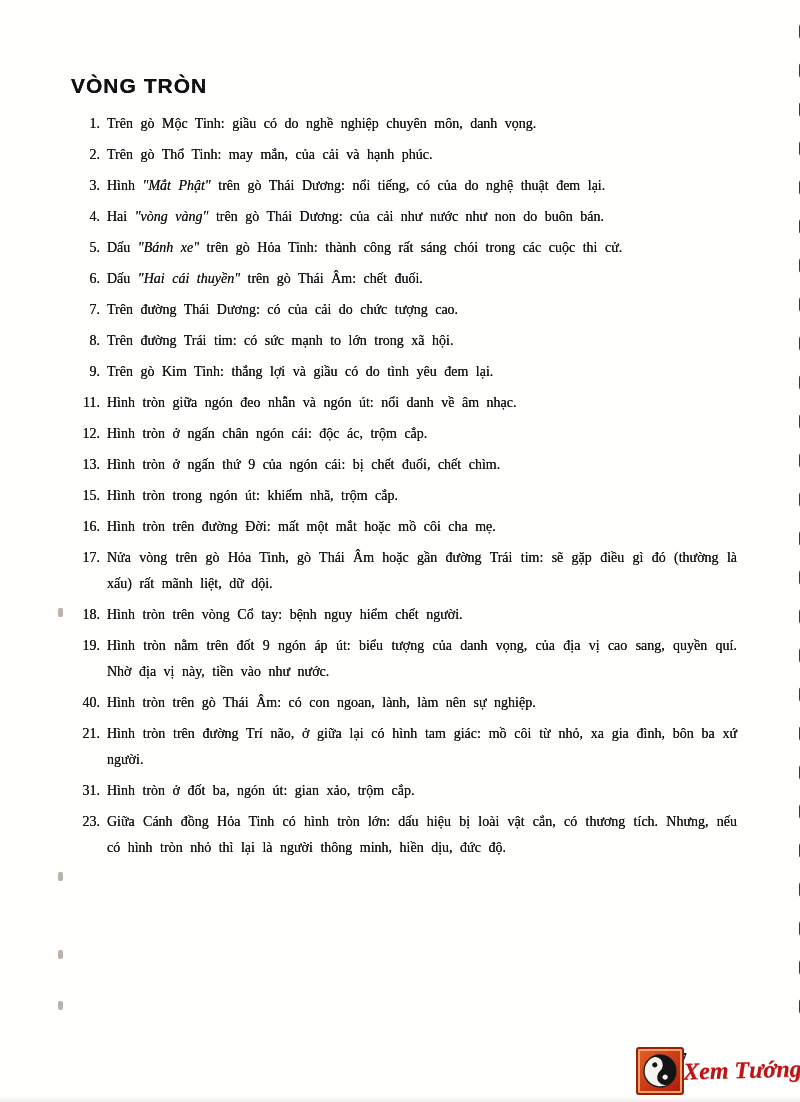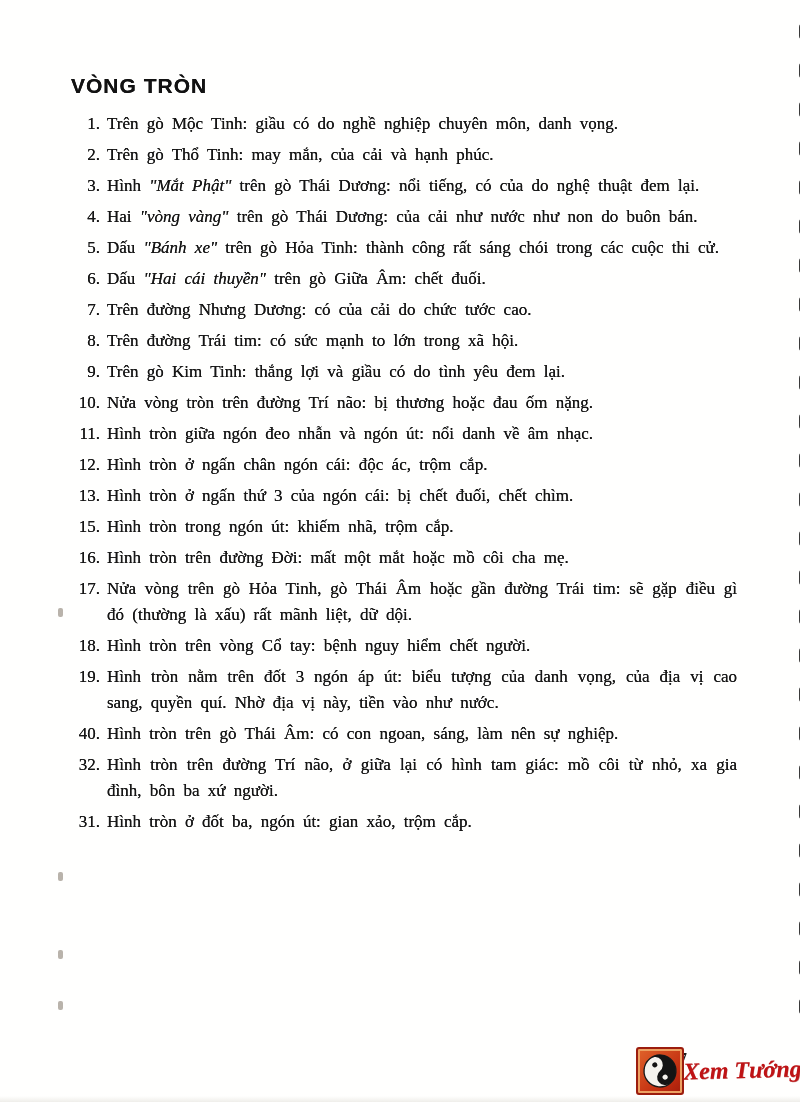--- a/index.html
+++ b/index.html
@@ -5,21 +5,21 @@
   html,body{margin:0;padding:0;}
   body{width:800px;height:1102px;background:#fdfdfc;overflow:hidden;
        font-family:"Liberation Serif", serif;}
   .page{position:relative;width:800px;height:1102px;background:#fffffe;color:#161616;padding-left:11px;}
   .title{position:absolute;left:71px;top:74px;margin:0;
          font-family:"Liberation Sans", sans-serif;
          font-size:21px;font-weight:700;letter-spacing:1px;color:#121212;
          text-shadow:0 0 .4px #121212;}
   .list{position:absolute;left:70px;top:111px;width:667px;}
   .item{position:relative;padding-left:37px;text-indent:-37px;
-        font-size:17px;line-height:26px;margin:0 0 5px 0;
+        font-size:14px;line-height:26px;margin:0 0 5px 0;
         text-align:justify;word-spacing:4px;
         text-shadow:0 0 .35px #1a1a1a;}
   .item .num{display:inline-block;width:30px;margin-right:7px;
              text-align:right;text-indent:0;}
   .item .it{font-style:italic;}
   
   .mark{position:absolute;right:0;width:12px;height:15px;background:#2b2b2b;
         border-radius:3px 0 0 3px;opacity:.93;}
   .speck{position:absolute;width:5px;height:9px;background:#b9b3ab;border-radius:2px;}
   
@@ -45,36 +45,36 @@
 <div class="page">
 
   <h1 class="title">VÒNG TRÒN</h1>
 
   <div class="list">
       <div class="item"><span class="num">1.</span><span>Trên gò Mộc Tinh: giầu có do nghề nghiệp chuyên môn, danh vọng.</span></div>
       <div class="item"><span class="num">2.</span><span>Trên gò Thổ Tinh: may mắn, của cải và hạnh phúc.</span></div>
       <div class="item"><span class="num">3.</span><span>Hình </span><span class="it">"Mắt Phật"</span><span> trên gò Thái Dương: nổi tiếng, có của do nghệ thuật đem lại.</span></div>
       <div class="item"><span class="num">4.</span><span>Hai </span><span class="it">"vòng vàng"</span><span> trên gò Thái Dương: của cải như nước như non do buôn bán.</span></div>
       <div class="item"><span class="num">5.</span><span>Dấu </span><span class="it">"Bánh xe"</span><span> trên gò Hỏa Tinh: thành công rất sáng chói trong các cuộc thi cử.</span></div>
-      <div class="item"><span class="num">6.</span><span>Dấu </span><span class="it">"Hai cái thuyền"</span><span> trên gò Giữa Âm: chết đuối.</span></div>
-      <div class="item"><span class="num">7.</span><span>Trên đường Nhưng Dương: có của cải do chức tước cao.</span></div>
+      <div class="item"><span class="num">6.</span><span>Dấu </span><span class="it">"Hai cái thuyền"</span><span> trên gò Thái Âm: chết đuối.</span></div>
+      <div class="item"><span class="num">7.</span><span>Trên đường Thái Dương: có của cải do chức tượng cao.</span></div>
       <div class="item"><span class="num">8.</span><span>Trên đường Trái tim: có sức mạnh to lớn trong xã hội.</span></div>
       <div class="item"><span class="num">9.</span><span>Trên gò Kim Tinh: thắng lợi và giầu có do tình yêu đem lại.</span></div>
-      <div class="item"><span class="num">10.</span><span>Nửa vòng tròn trên đường Trí não: bị thương hoặc đau ốm nặng.</span></div>
       <div class="item"><span class="num">11.</span><span>Hình tròn giữa ngón đeo nhẫn và ngón út: nổi danh về âm nhạc.</span></div>
       <div class="item"><span class="num">12.</span><span>Hình tròn ở ngấn chân ngón cái: độc ác, trộm cắp.</span></div>
-      <div class="item"><span class="num">13.</span><span>Hình tròn ở ngấn thứ 3 của ngón cái: bị chết đuối, chết chìm.</span></div>
+      <div class="item"><span class="num">13.</span><span>Hình tròn ở ngấn thứ 9 của ngón cái: bị chết đuối, chết chìm.</span></div>
       <div class="item"><span class="num">15.</span><span>Hình tròn trong ngón út: khiếm nhã, trộm cắp.</span></div>
       <div class="item"><span class="num">16.</span><span>Hình tròn trên đường Đời: mất một mắt hoặc mồ côi cha mẹ.</span></div>
       <div class="item"><span class="num">17.</span><span>Nửa vòng trên gò Hỏa Tinh, gò Thái Âm hoặc gần đường Trái tim: sẽ gặp điều gì đó (thường là xấu) rất mãnh liệt, dữ dội.</span></div>
       <div class="item"><span class="num">18.</span><span>Hình tròn trên vòng Cổ tay: bệnh nguy hiểm chết người.</span></div>
-      <div class="item"><span class="num">19.</span><span>Hình tròn nằm trên đốt 3 ngón áp út: biểu tượng của danh vọng, của địa vị cao sang, quyền quí. Nhờ địa vị này, tiền vào như nước.</span></div>
-      <div class="item"><span class="num">40.</span><span>Hình tròn trên gò Thái Âm: có con ngoan, sáng, làm nên sự nghiệp.</span></div>
-      <div class="item"><span class="num">32.</span><span>Hình tròn trên đường Trí não, ở giữa lại có hình tam giác: mồ côi từ nhỏ, xa gia đình, bôn ba xứ người.</span></div>
+      <div class="item"><span class="num">19.</span><span>Hình tròn nằm trên đốt 9 ngón áp út: biểu tượng của danh vọng, của địa vị cao sang, quyền quí. Nhờ địa vị này, tiền vào như nước.</span></div>
+      <div class="item"><span class="num">40.</span><span>Hình tròn trên gò Thái Âm: có con ngoan, lành, làm nên sự nghiệp.</span></div>
+      <div class="item"><span class="num">21.</span><span>Hình tròn trên đường Trí não, ở giữa lại có hình tam giác: mồ côi từ nhỏ, xa gia đình, bôn ba xứ người.</span></div>
       <div class="item"><span class="num">31.</span><span>Hình tròn ở đốt ba, ngón út: gian xảo, trộm cắp.</span></div>
+      <div class="item"><span class="num">23.</span><span>Giữa Cánh đồng Hỏa Tinh có hình tròn lớn: dấu hiệu bị loài vật cắn, có thương tích. Nhưng, nếu có hình tròn nhỏ thì lại là người thông minh, hiền dịu, đức độ.</span></div>
     </div>
 
   <div>
       <div class="mark" style="top: 24px; background: rgb(43, 43, 43);"></div>
       <div class="mark" style="top: 63px; background: rgb(43, 43, 43);"></div>
       <div class="mark" style="top: 102px; background: rgb(43, 43, 43);"></div>
       <div class="mark" style="top: 141px; background: rgb(43, 43, 43);"></div>
       <div class="mark" style="top: 180px; background: rgb(43, 43, 43);"></div>
       <div class="mark" style="top: 219px; background: rgb(43, 43, 43);"></div>
       <div class="mark" style="top: 258px; background: rgb(43, 43, 43);"></div>

